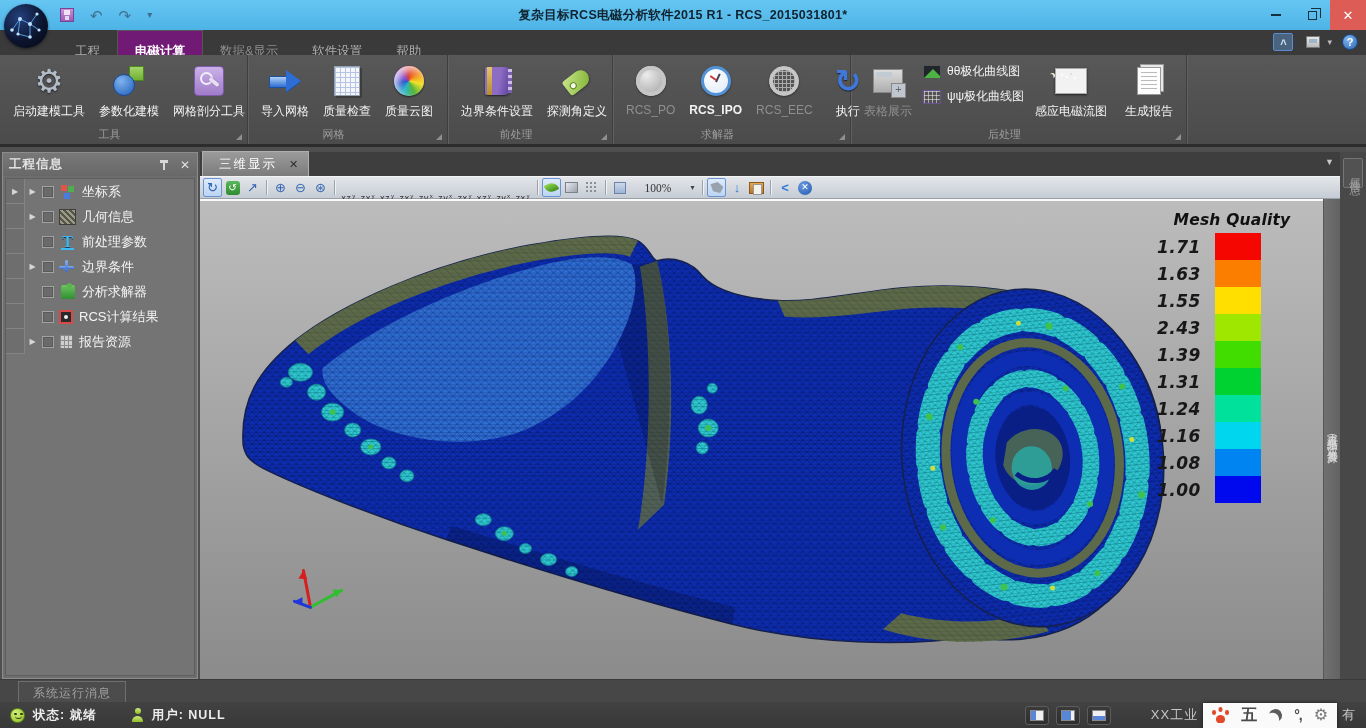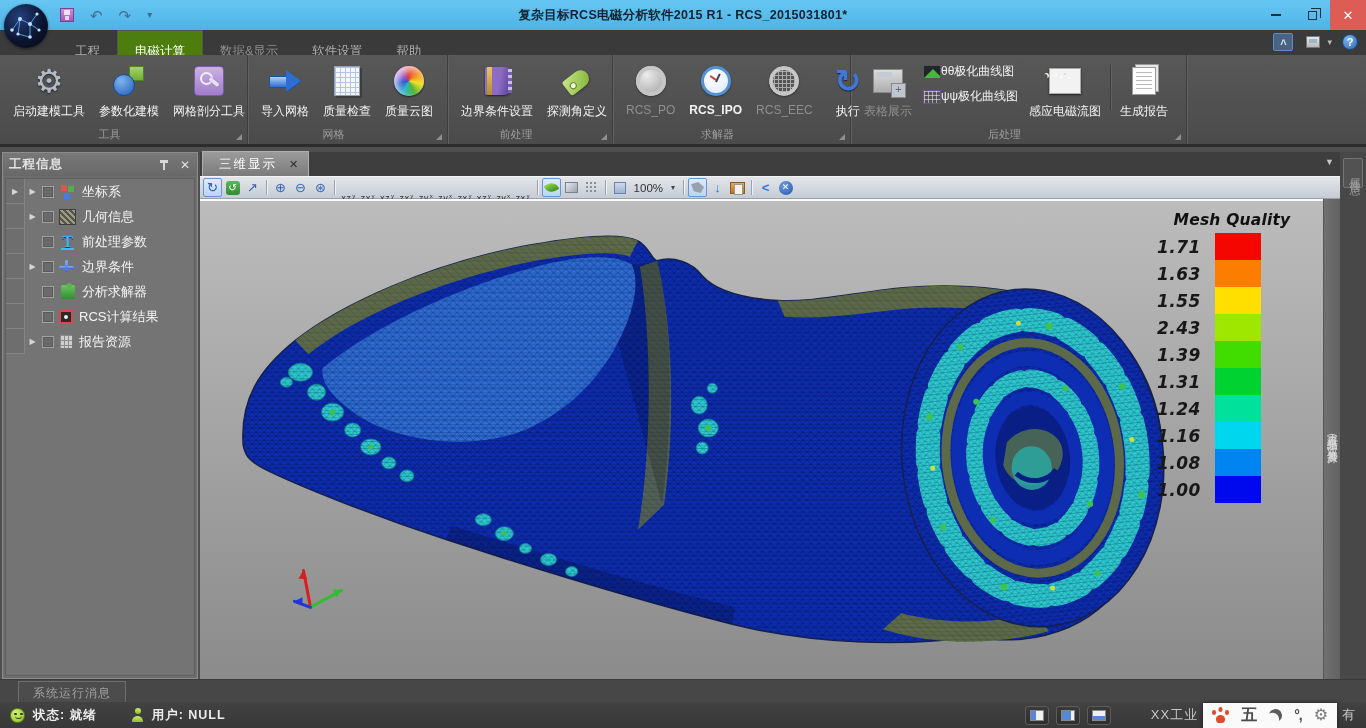--- a/index.html
+++ b/index.html
@@ -20,21 +20,21 @@
   .win-btn { width:36px; height:30px; display:flex; align-items:center; justify-content:center; color:#15303f; }
   .min-ic { width:10px; height:2px; background:#15303f; }
   .restore-ic { width:9px; height:9px; border:1.5px solid #15303f; position:relative; background:transparent; }
   .restore-ic::before { content:""; position:absolute; top:-4px; left:2px; width:9px; height:9px; border:1.5px solid #15303f; border-bottom:none; border-left:none; }
   .win-close { background:#dd5c55; }
   .win-close span { color:#fff; font-size:13px; }
 
   
   .menubar { position:absolute; top:30px; left:0; right:0; height:41px; background:#3a3a3a; display:flex; align-items:stretch; padding-left:58px; }
   .menu-tab { padding:5px 17px 4px; color:#adadad; font-size:12.5px; display:flex; align-items:center; }
-  .menu-tab.active { background:#4d7c0f; color:#ffffff; font-weight:normal; border:1px solid #555; border-bottom:none; }
+  .menu-tab.active { background:#701a75; color:#ffffff; font-weight:bold; border:1px solid #555; border-bottom:none; }
   .menu-tab.dim { color:#8d8d8d; }
   .menu-right { position:absolute; right:8px; top:3px; display:flex; align-items:center; gap:10px; }
   .mr-btn { width:20px; height:18px; display:flex; align-items:center; justify-content:center; }
   .collapse-btn { border:1px solid #5b8bd0; background:#4a637f; color:#cfe2f5; border-radius:2px; font-size:11px; font-weight:bold; }
   .monitor-ic { width:14px; height:12px; background:linear-gradient(#e8e8e8,#b9b9b9); border:1px solid #777; position:relative; }
   .monitor-ic::before { content:""; position:absolute; inset:2px 2px 4px 2px; background:#9fb6c8; }
   .mr-caret { color:#bdbdbd; font-size:9px; margin-left:-6px; }
   .help-ic { width:16px; height:16px; border-radius:50%; background:radial-gradient(circle at 35% 30%, #7fb6ef,#2d66b4); color:#fff; font-size:11px; font-weight:bold; display:flex; align-items:center; justify-content:center; border:1px solid #1d4a8c; }
 
   
@@ -67,21 +67,21 @@
   .po-ic,.eec-ic { width:30px; height:30px; border-radius:50%; background:radial-gradient(circle at 35% 30%, #ececec,#989898); box-shadow:inset 0 0 0 4px #c6c6c6, 0 1px 2px #333; }
   .eec-ic { background-image:linear-gradient(#aaa 1px,transparent 1px),linear-gradient(90deg,#aaa 1px,transparent 1px); background-size:4px 4px; background-position:center; }
   .ipo-ic { width:30px; height:30px; border-radius:50%; background:radial-gradient(circle at 35% 30%, #ffffff,#dfe9f5); border:3px solid #5293d8; position:relative; box-shadow:0 1px 2px #333; }
   .ipo-ic::before { content:""; position:absolute; left:50%; top:50%; width:2px; height:9px; background:#445; transform:translate(-1px,-8px) rotate(25deg); transform-origin:bottom; }
   .ipo-ic::after { content:""; position:absolute; left:50%; top:50%; width:2px; height:7px; background:#c33; transform:translate(-1px,-1px) rotate(125deg); transform-origin:top; }
   .exec-g { font-size:32px; font-weight:bold; color:#3f78d8; line-height:1; text-shadow:0 1px 1px #223; }
   .table-ic { width:30px; height:24px; background:linear-gradient(#dcdcdc,#aeaeae); border:1px solid #888; position:relative; }
   .table-ic::before { content:""; position:absolute; left:2px; top:2px; right:10px; height:5px; background:#c2cad4; }
   .table-ic::after { content:"+"; position:absolute; right:-4px; bottom:-6px; width:13px; height:13px; background:#bfc6cf; border:1px solid #888; color:#666; font-size:11px; line-height:11px; text-align:center; }
   .rb-col { display:flex; flex-direction:column; justify-content:center; gap:8px; padding:2px 4px; }
-  .rb-small { display:flex; align-items:center; gap:0; color:#f2f2f2; font-size:12px; white-space:nowrap; }
+  .rb-small { display:flex; align-items:center; gap:6px; color:#f2f2f2; font-size:12px; white-space:nowrap; }
   .mini-theta { width:18px; height:14px; background:#20262c; border:1px solid #555; position:relative; overflow:hidden; }
   .mini-theta::before { content:""; position:absolute; bottom:0; left:0; border-left:9px solid transparent; border-right:9px solid transparent; border-bottom:9px solid #4db342; }
   .mini-psi { width:18px; height:14px; background:linear-gradient(#b9a2d8,#8a6cb4); border:1px solid #6a4f96; background-image:linear-gradient(rgba(255,255,255,.5) 1px,transparent 1px),linear-gradient(90deg,rgba(255,255,255,.5) 1px,transparent 1px); background-size:4px 4px; }
   .photo-ic { width:32px; height:26px; background:#f2f2f2; border:1px solid #aaa; padding:2px 2px 5px; box-shadow:0 1px 2px #222; }
   .photo-ic .sky { width:100%; height:100%; background:linear-gradient(#14305e 55%,#6b4a2a 55%, #3c2a16); position:relative; }
   .photo-ic .sky::before { content:""; position:absolute; right:3px; top:2px; width:5px; height:5px; border-radius:50%; box-shadow:inset -1.5px 1px 0 0 #f5f0d8; }
   .photo-ic .sky::after { content:""; position:absolute; left:3px; top:3px; width:1.5px; height:1.5px; background:#fff; border-radius:50%; box-shadow:5px 2px 0 #fff, 9px -1px 0 #ddd, 13px 3px 0 #fff; }
   .report-ic { width:24px; height:28px; background:#fdfdfd; border:1px solid #999; position:relative; box-shadow:3px -3px 0 -1px #e8e8e8, 3px -3px 0 0 #999; }
   .report-ic::before { content:""; position:absolute; inset:4px 3px; background:repeating-linear-gradient(180deg,#b9b9b9 0 1.5px,transparent 1.5px 4px); }
 
@@ -120,21 +120,21 @@
   .tab-overflow { position:absolute; right:6px; top:5px; color:#c8c8c8; font-size:9px; }
   .vtoolbar { height:23px; background:linear-gradient(#e3e6ea,#c6ccd4); border-top:1px solid #f4f4f4; border-bottom:1px solid #9aa0a8; display:flex; align-items:center; gap:1px; padding:0 3px; }
   .vt-btn { height:19px; min-width:19px; display:flex; align-items:center; justify-content:center; color:#2f62b0; font-size:13px; border:1px solid transparent; border-radius:2px; line-height:1; }
   .vt-btn.active { border-color:#6a93d2; background:linear-gradient(#dfeafa,#bcd4f2); }
   .vt-sep { width:1px; height:15px; background:#9aa2ac; margin:0 3px; box-shadow:1px 0 0 #f0f2f5; }
   .sync-ic { width:14px; height:14px; background:linear-gradient(#5cb85c,#2e8b2e); border-radius:3px; color:#fff; font-size:10px; display:flex; align-items:center; justify-content:center; }
   .vt-view { font-size:8.5px; color:#333; letter-spacing:0; padding:0 1px; font-family:"DejaVu Sans Mono",monospace;margin-top:21px; }
   .leaf-ic { width:13px; height:9px; background:linear-gradient(#8fd44a,#3f8f1f); border-radius:1px 8px 1px 8px; transform:rotate(-25deg); }
   .plane-ic { width:13px; height:11px; background:linear-gradient(135deg,#e8eaee,#9aa2ae); border:1px solid #7a828e; }
   .dots-ic { width:13px; height:13px; background-image:radial-gradient(#878f9a 1px,transparent 1.2px); background-size:4px 4px; }
-  .zoom-box { display:flex; align-items:center; gap:8px; padding:0 4px; color:#333; font-size:11.5px; }
+  .zoom-box { display:flex; align-items:center; gap:19px; padding:0 4px; color:#333; font-size:11.5px;font-family:Liberation Serif, serif; }
   .zoom-sq { width:12px; height:12px; background:linear-gradient(#cdd8ea,#9db4d6); border:1px solid #6d84a6; }
   .caret-d { font-size:8px; color:#444; }
   .poly-ic { width:13px; height:11px; background:#98a2ae; clip-path:polygon(0 20%, 55% 0, 100% 45%, 75% 100%, 20% 85%); }
   .down-ic { color:#2f78d8; font-weight:bold; font-size:13px; }
   .folder-ic { width:15px; height:12px; background:linear-gradient(#e8a94e,#b5762a); border:1px solid #8a5a1e; position:relative; }
   .folder-ic::before { content:""; position:absolute; right:1px; top:1px; width:7px; height:9px; background:#f5f2ea; border:1px solid #999; }
   .share-ic { font-weight:bold; color:#2f78d8; font-size:13px; }
   .xcirc-ic { width:14px; height:14px; border-radius:50%; background:radial-gradient(circle at 35% 30%, #6a9ade,#2458b0); color:#fff; font-size:9px; display:flex; align-items:center; justify-content:center; }
 
   

